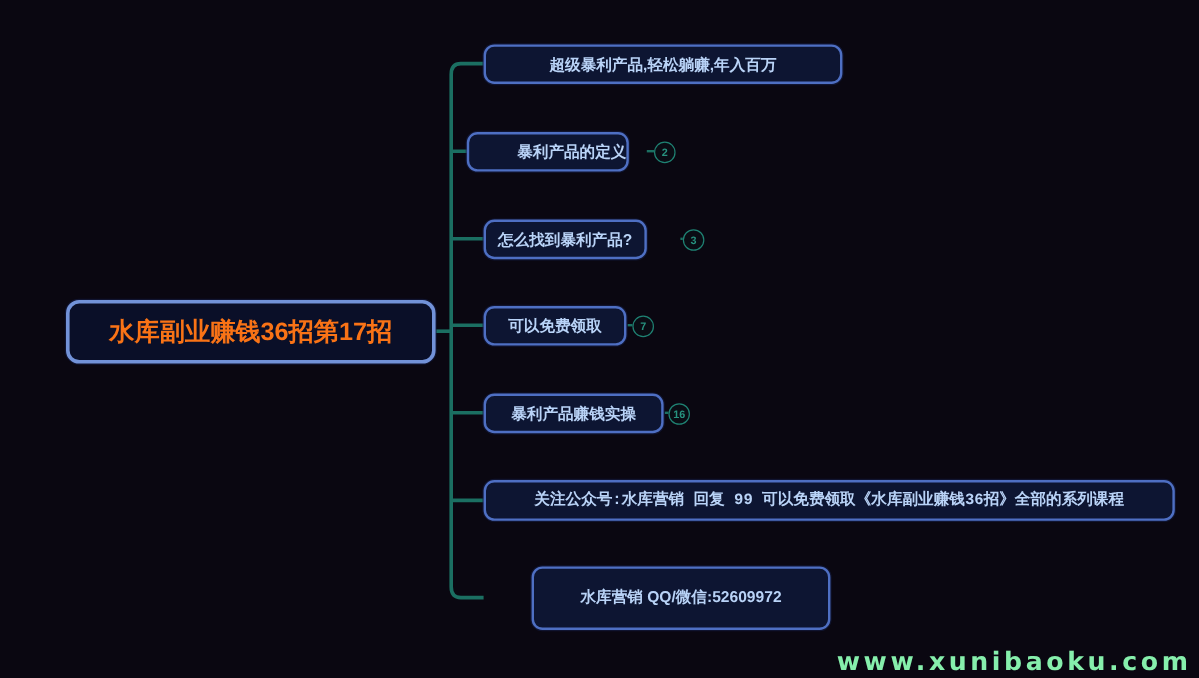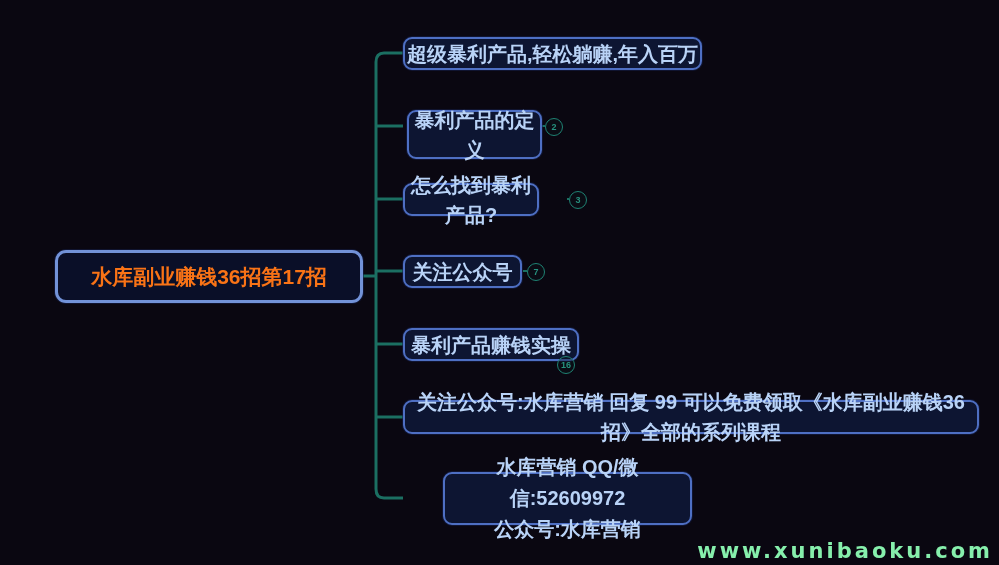--- a/index.html
+++ b/index.html
@@ -5,47 +5,47 @@
   html,body{margin:0;padding:0;}
   body{
     width:999px;height:565px;position:relative;overflow:hidden;
     background:#0a0711;
     font-family:"Liberation Sans","DejaVu Sans",sans-serif;
   }
   #connectors{position:absolute;left:0;top:0;width:999px;height:565px;}
   .node{
     position:absolute;box-sizing:border-box;
     background:#0d1532;border:2px solid #4e6fc3;border-radius:9px;
-    color:#b9d3f7;font-weight:bold;font-size:20px;
+    color:#b9d3f7;font-weight:bold;font-size:13px;
     display:flex;align-items:center;justify-content:center;
     text-align:center;line-height:1.5;
     box-shadow:0 0 0 1px rgba(20,30,70,.6);
   }
   .node-root{
     left:55px;top:250px;width:308px;height:53px;
     background:#0a0f28;border:3px solid #7292d8;border-radius:11px;
     font-size:21px;color:#f97316;
   }
   .node-1{left:403px;top:37px;width:299px;height:33px;}
-  .node-2{left:407px;top:110px;width:135px;height:49px;}
+  .node-2{left:389px;top:110px;width:135px;height:33px;justify-content:flex-end;}
   .node-3{left:403px;top:183px;width:136px;height:33px;}
   .node-4{left:403px;top:255px;width:119px;height:33px;}
-  .node-5{left:403px;top:328px;width:176px;height:33px;}
-  .node-6{left:403px;top:400px;width:576px;height:34px;}
+  .node-5{left:403px;top:328px;width:150px;height:33px;}
+  .node-6{left:403px;top:400px;width:576px;height:34px;font-family:Liberation Mono, monospace;}
   .node-7{left:403px;top:472px;width:249px;height:53px;flex-direction:column;line-height:1.55;margin-left:40px;}
   .badge{
     position:absolute;width:16px;height:16px;border-radius:50%;
     border:1px solid #1f8273;color:#27927f;background:rgba(10,20,25,.4);
     font-size:9px;font-weight:bold;
     display:flex;align-items:center;justify-content:center;
   }
   .badge-2{left:545px;top:118px;}
   .badge-3{left:569px;top:191px;}
   .badge-4{left:527px;top:263px;}
-  .badge-5{left:557px;top:336px;margin-top:20px;}
+  .badge-5{left:557px;top:336px;}
   .watermark{
     position:absolute;right:6px;bottom:2px;
     color:#86efac;font-weight:bold;font-size:21px;letter-spacing:3px;
     font-family:"DejaVu Sans","Liberation Sans",sans-serif;
   }
 </style>
 </head>
 <body>
 
 <svg id="connectors" viewBox="0 0 999 565" xmlns="http://www.w3.org/2000/svg">
@@ -86,35 +86,34 @@
 </div>
 
 <div class="node node-3">
   <span>怎么找到暴利产品?</span>
 </div>
 <div class="badge badge-3">
   <span>3</span>
 </div>
 
 <div class="node node-4">
-  <span>关注公众号</span>
+  <span>可以免费领取</span>
 </div>
 <div class="badge badge-4">
   <span>7</span>
 </div>
 
 <div class="node node-5">
   <span>暴利产品赚钱实操</span>
 </div>
 <div class="badge badge-5">
   <span>16</span>
 </div>
 
 <div class="node node-6">
   <span>关注公众号:水库营销 回复 99 可以免费领取《水库副业赚钱36招》全部的系列课程</span>
 </div>
 
 <div class="node node-7">
   <span>水库营销 QQ/微信:52609972</span>
-  <span>公众号:水库营销</span>
 </div>
 
 <div class="watermark">www.xunibaoku.com</div>
 
 </body></html>

